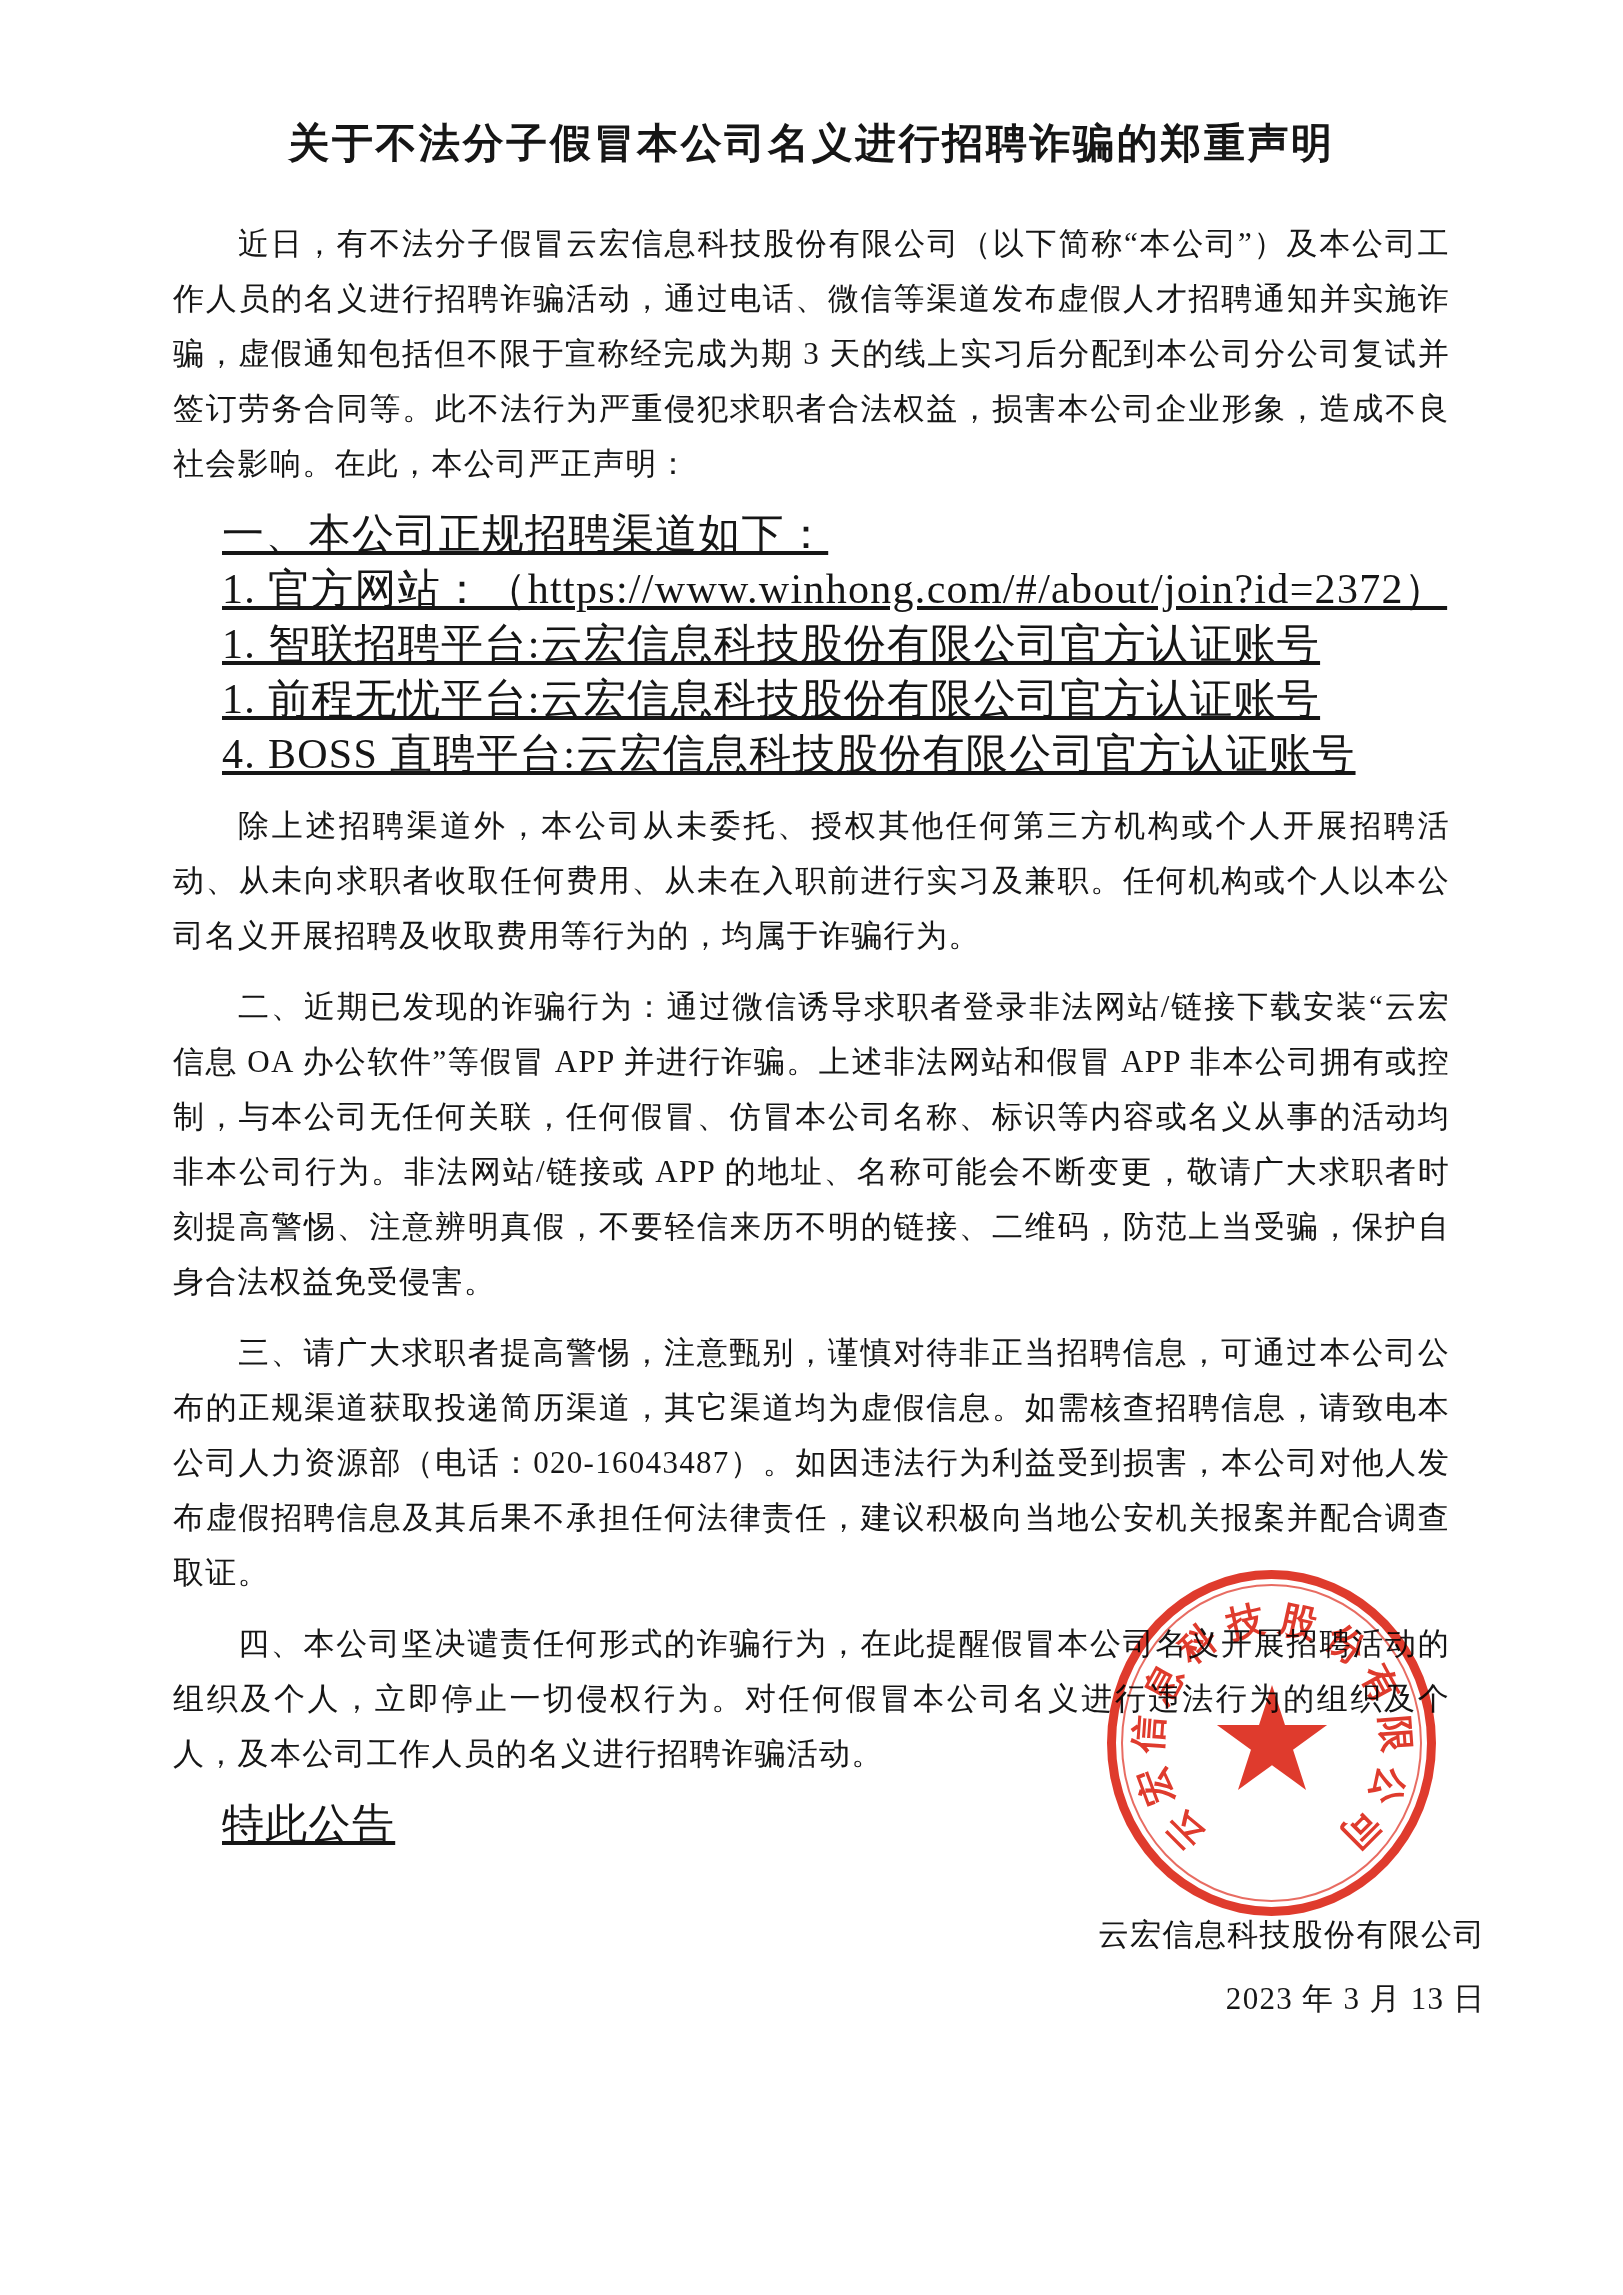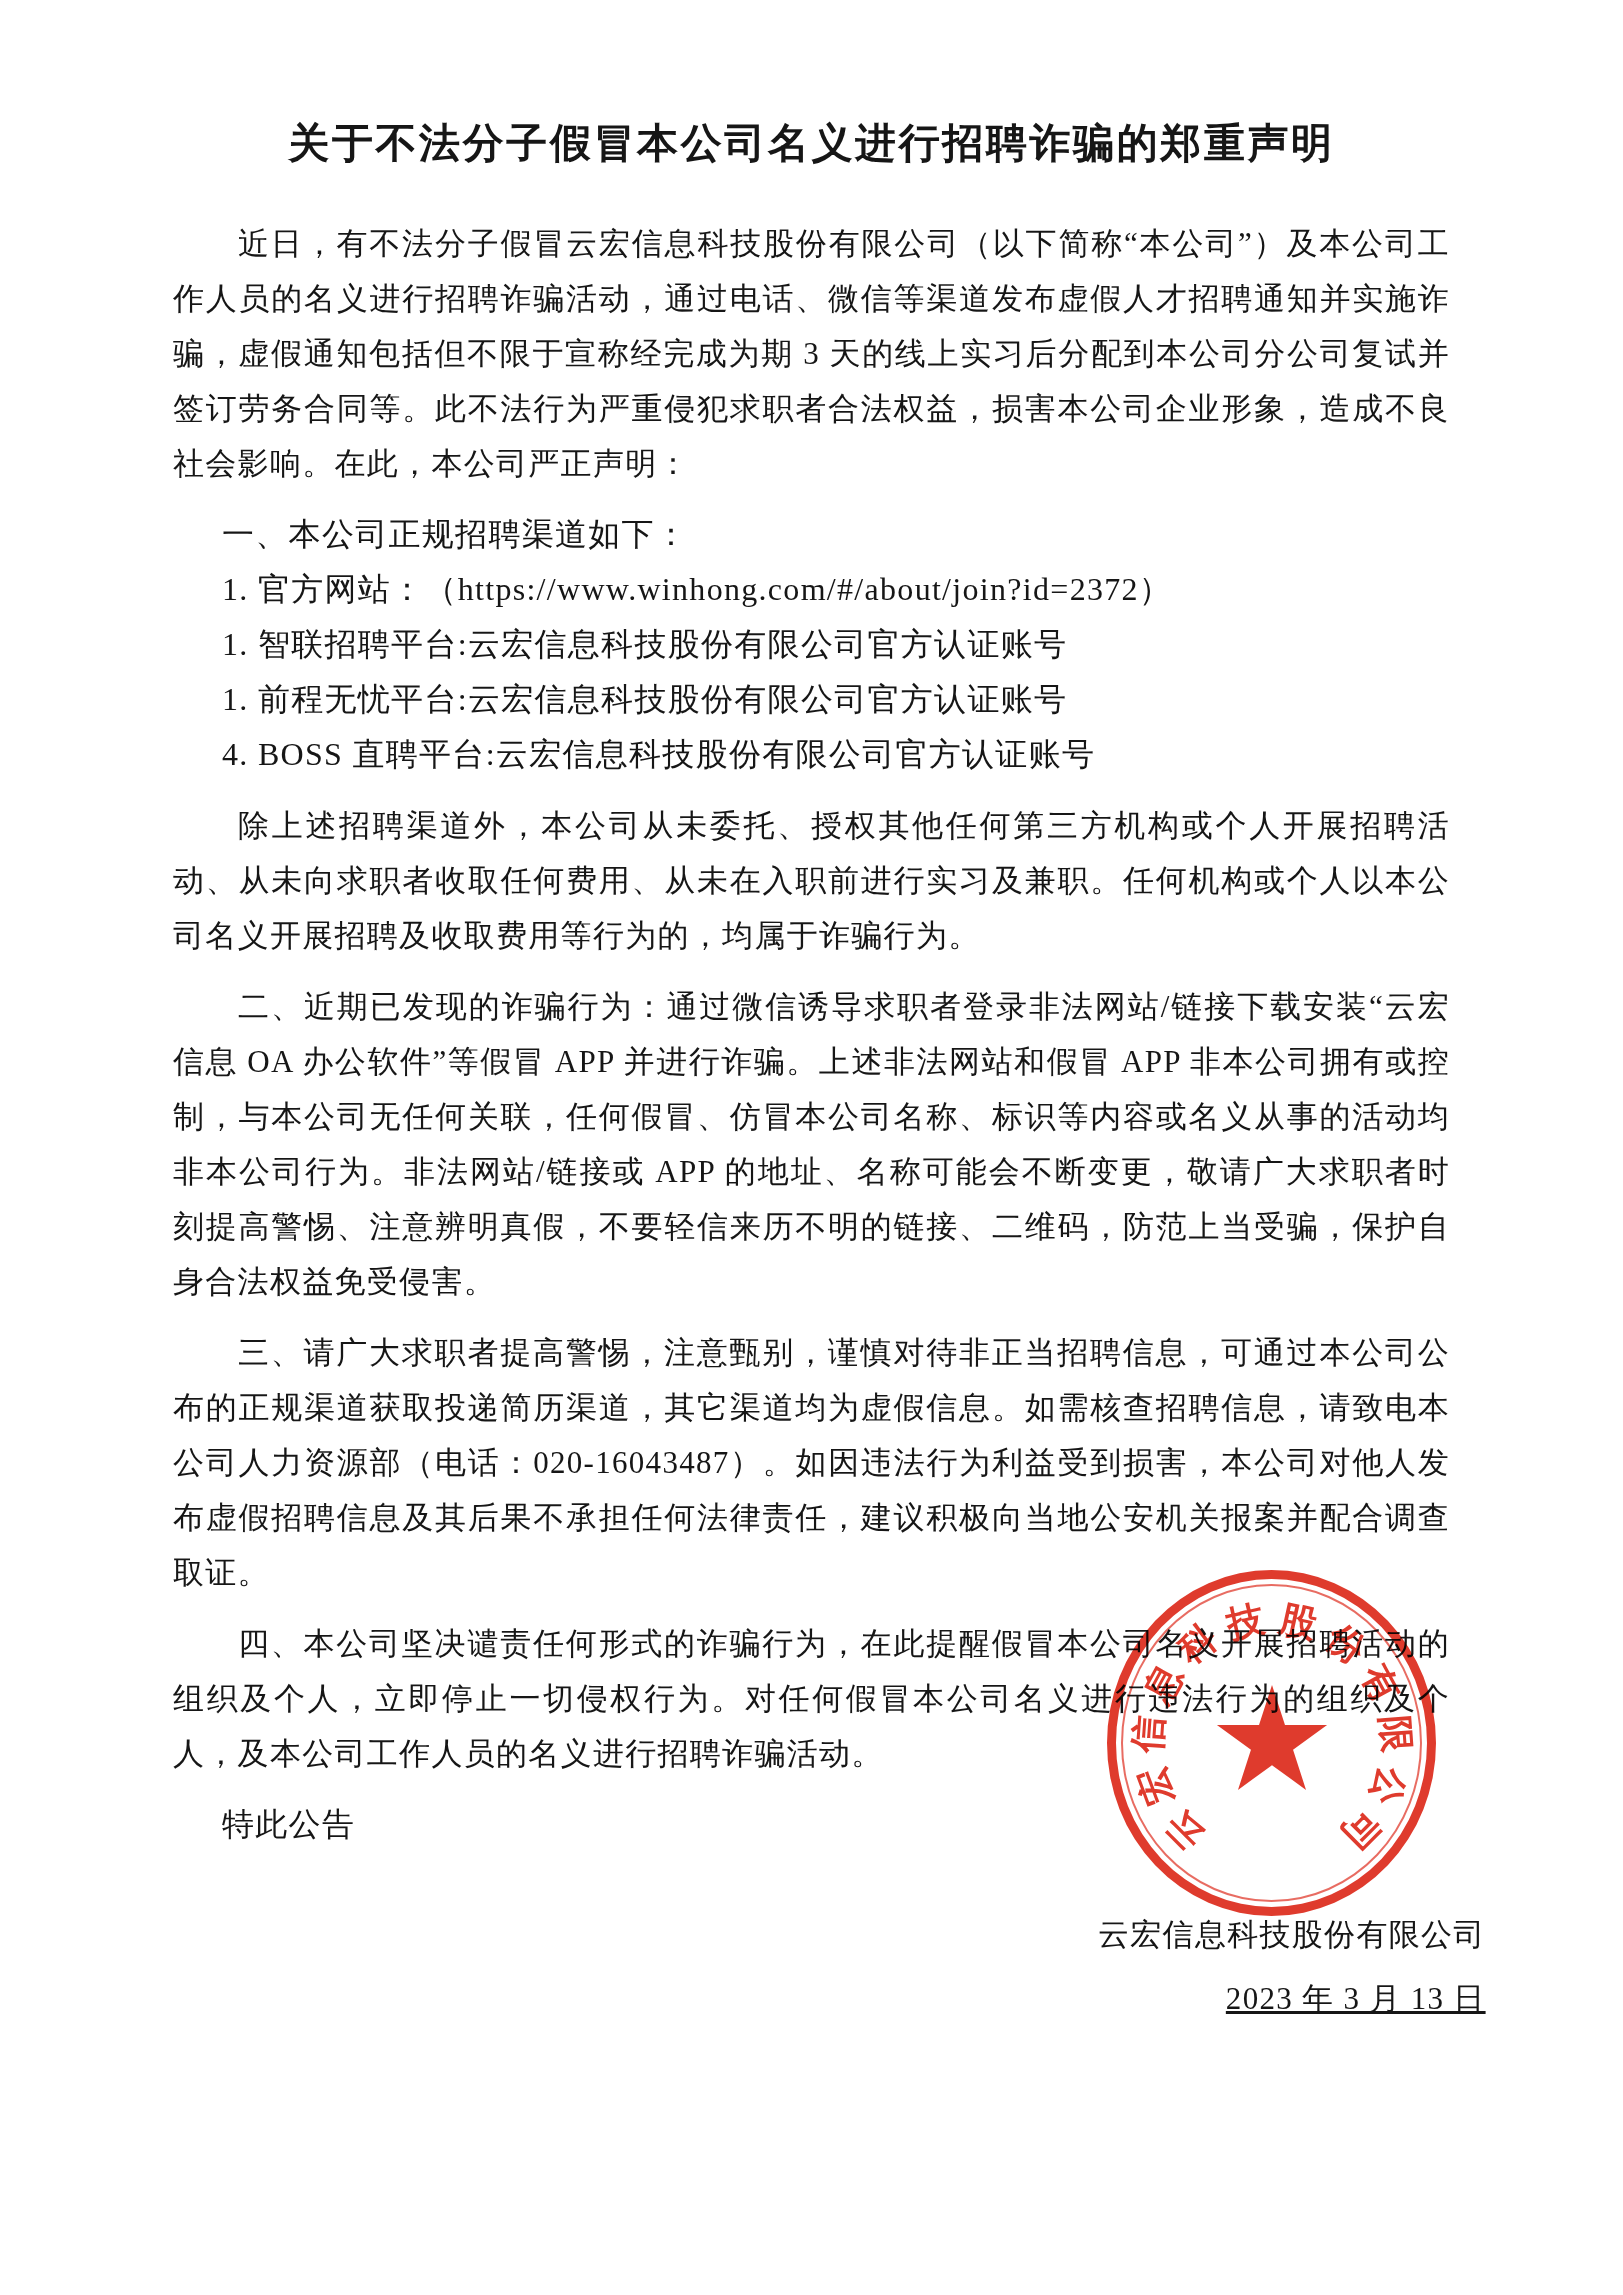--- a/index.html
+++ b/index.html
@@ -27,44 +27,44 @@
   .para{
     margin:16px;
     font-size:31px;
     line-height:55px;
     letter-spacing:1.3px;
     text-align:justify;
     text-indent:65px;
   }
   .line{
     margin:0;
-    font-size:32px;
+    font-size:42px;
     line-height:55px;
     letter-spacing:1.3px;
     white-space:nowrap;
     text-indent:65px;
+    text-decoration:underline;
   }
   .sign-block{
     margin:55px -19.6px 0 0;
     text-align:right;
     position:relative;
     z-index:1;
   }
   .sign-line{
     margin:0;
     font-size:31px;
     line-height:55px;
     letter-spacing:1.3px;
   }
   .date-line{
     margin:9.2px 0 0 0;
     font-size:31px;
     line-height:55px;
     letter-spacing:1.3px;
-    text-decoration:underline;
   }
   
   .seal{
     position:absolute;
     left:1107px;top:1570px;
     width:329px;height:346px;
     z-index:5;
     mix-blend-mode:multiply;
     opacity:0.92;
   }

